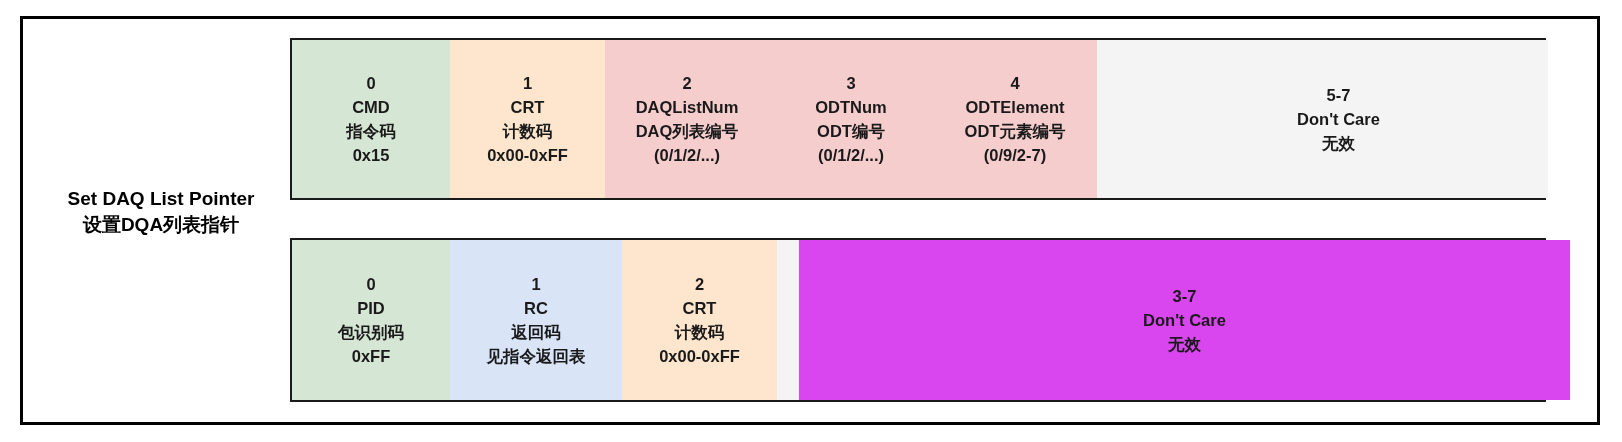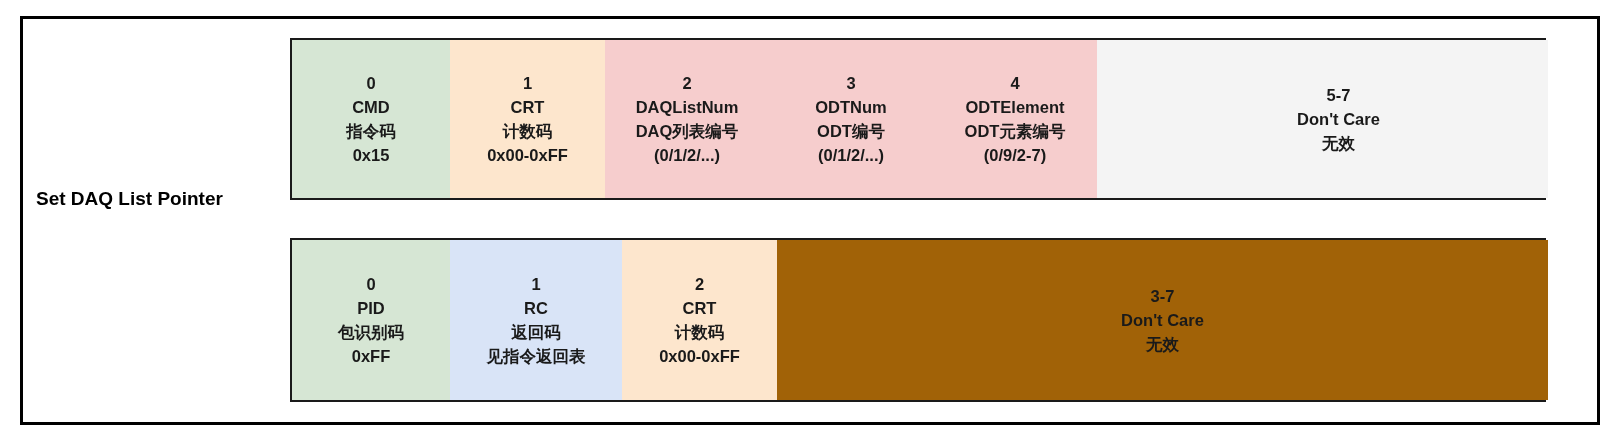--- a/index.html
+++ b/index.html
@@ -28,21 +28,21 @@
     border: 3px solid #000000;
     box-sizing: border-box;
     background: #ffffff;
   }
   
   .row-label {
     position: absolute;
     left: 36px;
     top: 186px;
     width: 250px;
-    text-align: left;
+    text-align: center;
     font-weight: bold;
     font-size: 19px;
     line-height: 26px;
     color: #000000;
     white-space: nowrap;
   }
   .row-label .label-en,
   .row-label .label-zh {
     display: block;
   }
@@ -94,20 +94,21 @@
 </style>
 </head>
 <body>
 
 <div id="canvas">
 
   <div class="outer-frame"></div>
 
   <div class="row-label">
     <span class="label-en">Set DAQ List Pointer</span>
+    <span class="label-zh">设置DQA列表指针</span>
   </div>
 
   <div class="packet-table" id="packet-request">
       <div class="packet-cell" style="background: rgb(214, 230, 212); width: 158px; flex: 0 0 158px; border-right: 0px solid transparent;">
         <div class="cell-inner">
           <span class="line">0</span>
           <span class="line">CMD</span>
           <span class="line">指令码</span>
           <span class="line">0x15</span>
         </div>
@@ -171,21 +172,21 @@
         </div>
       </div>
       <div class="packet-cell" style="background: rgb(253, 230, 205); width: 155px; flex: 0 0 155px; border-right: 0px solid transparent;">
         <div class="cell-inner">
           <span class="line">2</span>
           <span class="line">CRT</span>
           <span class="line">计数码</span>
           <span class="line">0x00-0xFF</span>
         </div>
       </div>
-      <div class="packet-cell cell-dontcare" style="background: #a16207; width: 771px; flex: 0 0 771px;">
+      <div class="packet-cell cell-dontcare" style="background: #d946ef; width: 771px; flex: 0 0 771px; margin-left: 22px;">
         <div class="cell-inner">
           <span class="line">3-7</span>
           <span class="line">Don't Care</span>
           <span class="line">无效</span>
         </div>
       </div>
     </div>
 
 </div>
 

